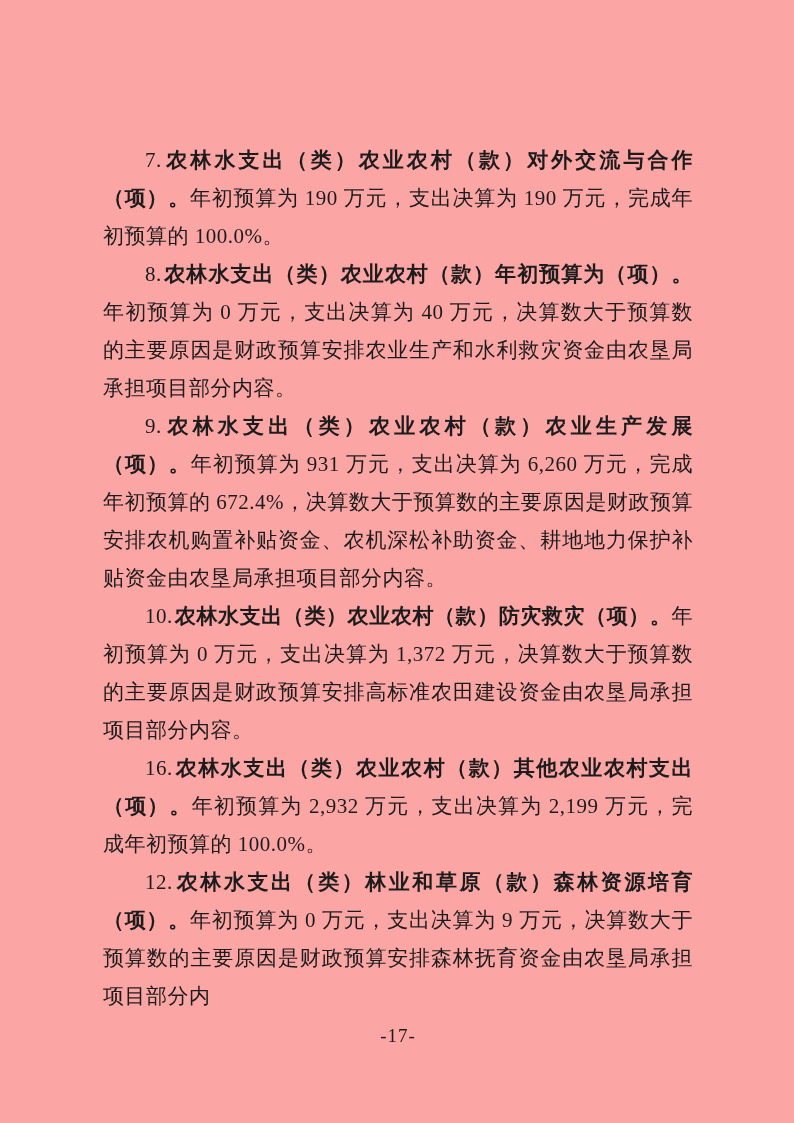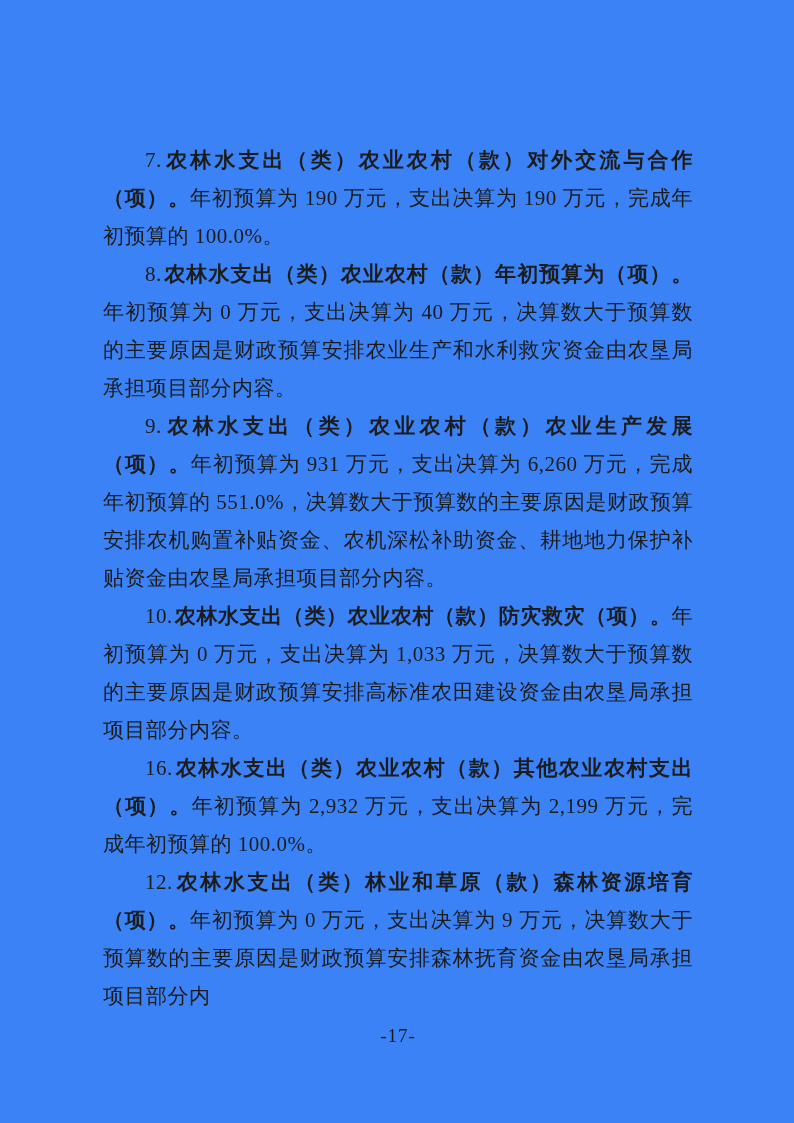--- a/index.html
+++ b/index.html
@@ -4,21 +4,21 @@
 <style>
   html, body {
     margin: 0;
     padding: 0;
     background: #ffffff;
   }
   .page {
     position: relative;
     width: 794px;
     height: 1123px;
-    background: #3b82f6;
+    background: #fca5a5;
     overflow: hidden;
     font-family: "Liberation Serif", "DejaVu Serif", serif;
     color: #1c1c1c;
   }
   .content {
     position: absolute;
     left: 103px;
     top: 141px;
     width: 590px;
   }
@@ -61,23 +61,23 @@
 </head>
 <body>
 
 <div class="page">
   <main class="content">
 
     <p class="para"><span class="num">7.</span><span class="heading">农林水支出（类）农业农村（款）对外交流与合作（项）。</span><span class="body-text">年初预算为 190 万元，支出决算为 190 万元，完成年初预算的 100.0%。</span></p>
 
     <p class="para"><span class="num">8.</span><span class="heading">农林水支出（类）农业农村（款）年初预算为（项）。</span><span class="body-text">年初预算为 0 万元，支出决算为 40 万元，决算数大于预算数的主要原因是财政预算安排农业生产和水利救灾资金由农垦局承担项目部分内容。</span></p>
 
-    <p class="para"><span class="num">9.</span><span class="heading">农林水支出（类）农业农村（款）农业生产发展（项）。</span><span class="body-text">年初预算为 931 万元，支出决算为 6,260 万元，完成年初预算的 551.0%，决算数大于预算数的主要原因是财政预算安排农机购置补贴资金、农机深松补助资金、耕地地力保护补贴资金由农垦局承担项目部分内容。</span></p>
+    <p class="para"><span class="num">9.</span><span class="heading">农林水支出（类）农业农村（款）农业生产发展（项）。</span><span class="body-text">年初预算为 931 万元，支出决算为 6,260 万元，完成年初预算的 672.4%，决算数大于预算数的主要原因是财政预算安排农机购置补贴资金、农机深松补助资金、耕地地力保护补贴资金由农垦局承担项目部分内容。</span></p>
 
-    <p class="para"><span class="num">10.</span><span class="heading">农林水支出（类）农业农村（款）防灾救灾（项）。</span><span class="body-text">年初预算为 0 万元，支出决算为 1,033 万元，决算数大于预算数的主要原因是财政预算安排高标准农田建设资金由农垦局承担项目部分内容。</span></p>
+    <p class="para"><span class="num">10.</span><span class="heading">农林水支出（类）农业农村（款）防灾救灾（项）。</span><span class="body-text">年初预算为 0 万元，支出决算为 1,372 万元，决算数大于预算数的主要原因是财政预算安排高标准农田建设资金由农垦局承担项目部分内容。</span></p>
 
     <p class="para"><span class="num">16.</span><span class="heading">农林水支出（类）农业农村（款）其他农业农村支出（项）。</span><span class="body-text">年初预算为 2,932 万元，支出决算为 2,199 万元，完成年初预算的 100.0%。</span></p>
 
     <p class="para"><span class="num">12.</span><span class="heading">农林水支出（类）林业和草原（款）森林资源培育（项）。</span><span class="body-text">年初预算为 0 万元，支出决算为 9 万元，决算数大于预算数的主要原因是财政预算安排森林抚育资金由农垦局承担项目部分内</span></p>
 
   </main>
 
   <footer class="footer">
     <span class="page-number">-17-</span>
   </footer>

